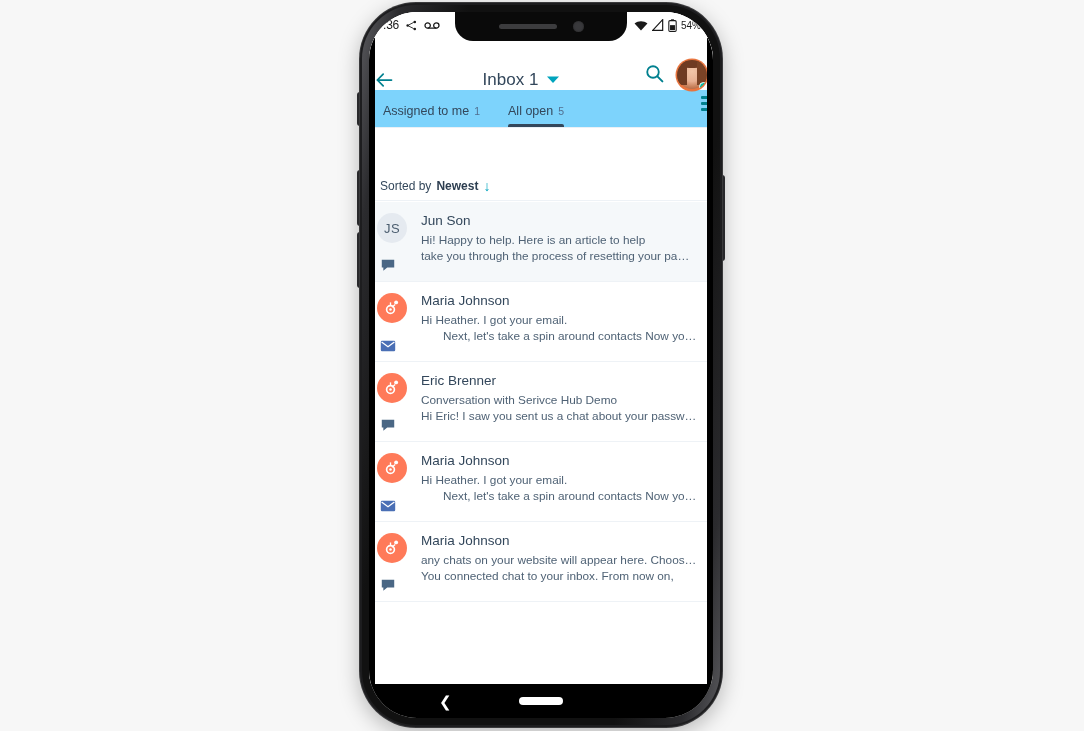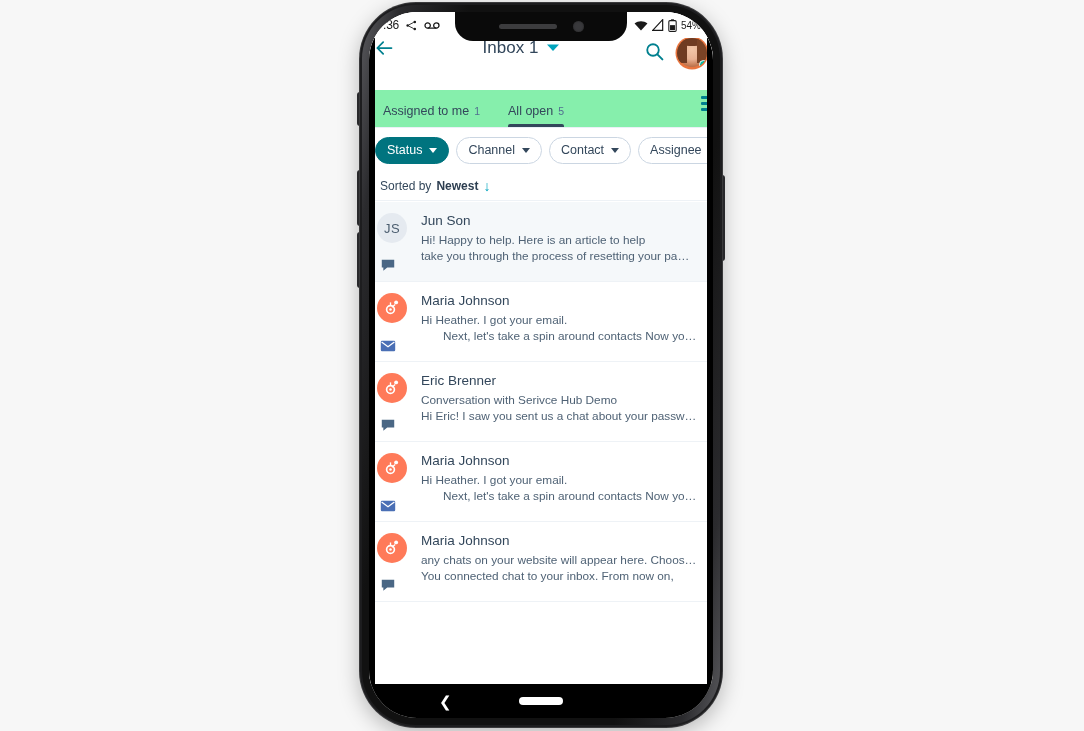--- a/index.html
+++ b/index.html
@@ -83,21 +83,21 @@
     display: flex; align-items: center; justify-content: center; gap: 16px;
   }
   .speaker { width: 58px; height: 5px; background: #3c3c3e; border-radius: 3px; }
   .camera  { width: 11px; height: 11px; background: #39393c; border-radius: 50%; box-shadow: inset 0 0 2px #222; }
 
   
   .app-header {
     position:absolute; top:26px; left:0;
     width: 344px; height: 52px;
     background:#fff;
-    display:flex; align-items:flex-start;
+    display:flex; align-items:flex-end;
     z-index:5;
   }
   .hdr-back { width:36px; display:flex; align-items:center; justify-content:flex-start; padding-left:4px; }
   .hdr-title-wrap { flex:1; display:flex; align-items:center; justify-content:center; gap:8px; margin-left:-6px; }
   .hdr-title { font-size:17px; color:#33475b; font-weight:400; }
   .hdr-actions { display:flex; align-items:center; gap:12px; padding-right:6px; }
   .avatar-photo {
     position:relative; width:30px; height:30px; border-radius:50%;
     background:#e8753f;
     overflow:hidden;
@@ -110,21 +110,21 @@
   }
   .avatar-photo .hairL { position:absolute; left:-1px; top:-1px; width:11px; height:26px; background:#6f3b22; border-radius:50% 0 0 60%; }
   .avatar-photo .hairR { position:absolute; right:-1px; top:-1px; width:11px; height:26px; background:#7a4326; border-radius:0 50% 60% 0; }
   .avatar-photo .hairT { position:absolute; left:3px; top:-2px; width:24px; height:10px; background:#6f3b22; border-radius:50% 50% 40% 40%; }
   .avatar-dot { position:absolute; right:-1px; bottom:-1px; width:9px; height:9px; border-radius:50%; background:#00bda5; border:1.5px solid #fff; }
 
   
   .tabs-row {
     position:absolute; top:78px; left:0;
     width:344px; height:38px;
-    background:#86efac;
+    background:#7dd3fc;
     display:flex; align-items:flex-end;
     border-bottom:1px solid #eaf0f6;
     z-index:4;
   }
   .tab {
     display:flex; align-items:baseline; gap:5px;
     padding: 0 0 9px 0;
     font-size:12.5px; color:#33475b;
     position:relative;
   }
@@ -314,38 +314,20 @@
               <span class="tab-count">5</span>
               <span class="tab-underline"></span>
             </div>
             <div class="tabs-menu-icon">
               <i></i>
                 <i></i>
                 <i></i>
             </div>
           </div>
 
-          <div class="chips-row">
-            <div class="chip chip-filled">
-              <span>Status</span>
-              <span class="chev"></span>
-            </div>
-            <div class="chip chip-outline">
-              <span>Channel</span>
-              <span class="chev"></span>
-            </div>
-            <div class="chip chip-outline">
-              <span>Contact</span>
-              <span class="chev"></span>
-            </div>
-            <div class="chip chip-outline">
-              <span>Assignee</span>
-              <span class="chev"></span>
-            </div>
-          </div>
 
           <div class="sorted-row">
             <span>Sorted by</span>
             <span class="sorted-strong">Newest</span>
             <span class="sort-arrow">↓</span>
           </div>
 
           <div class="conv-list">
 
             <div class="conv-item unread">

